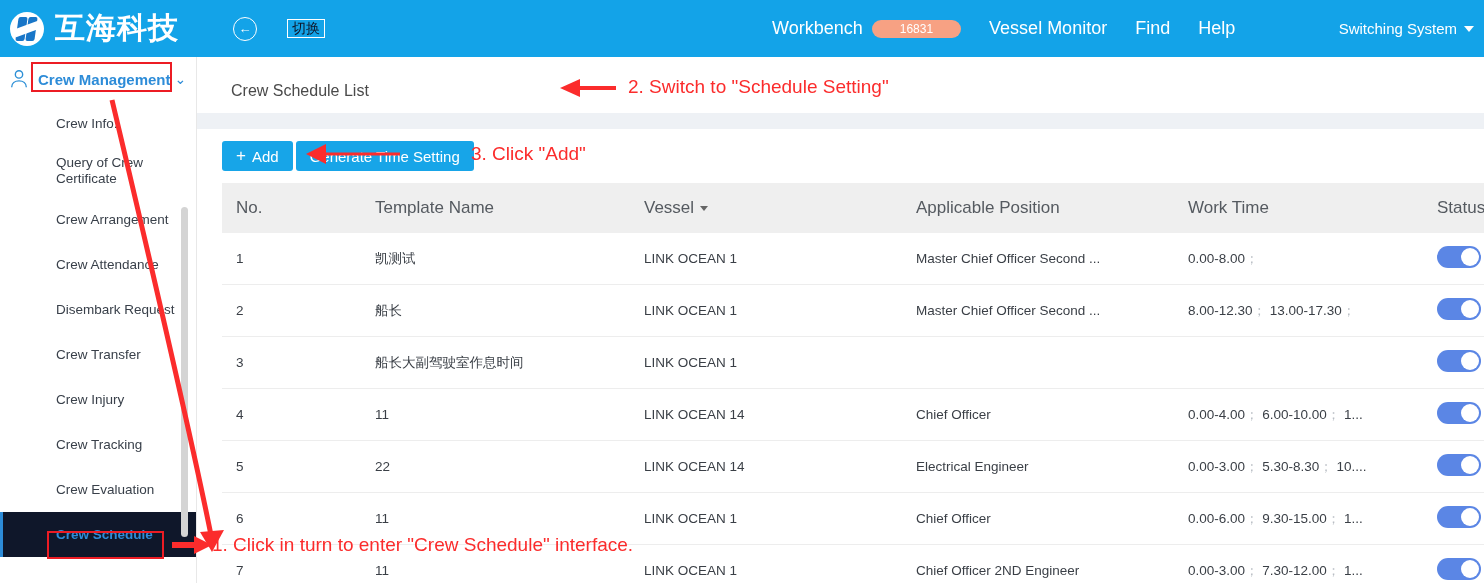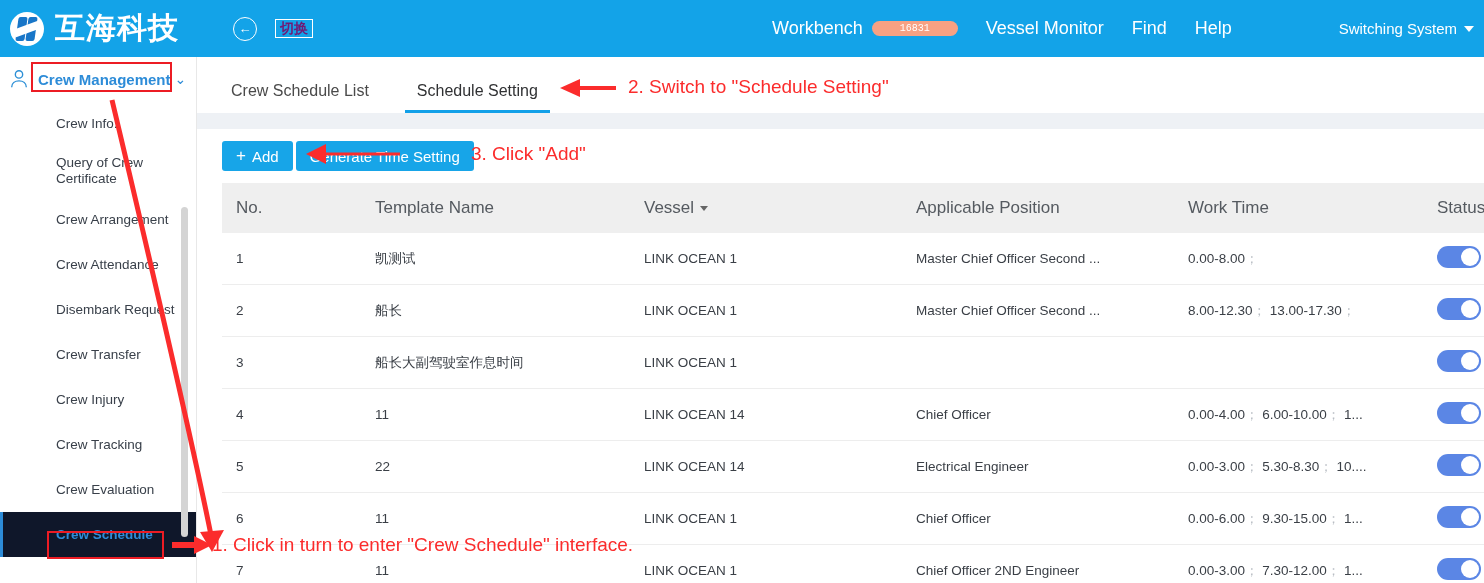--- a/index.html
+++ b/index.html
@@ -36,33 +36,33 @@
   #brand-name{
     color:#ffffff;font-size:30px;font-weight:bold;margin-left:11px;
     letter-spacing:1px;
   }
   #back-icon{
     margin-left:54px;width:22px;height:22px;border:1.6px solid #ffffff;
     border-radius:50%;display:flex;align-items:center;justify-content:center;
     color:#ffffff;font-size:13px;line-height:1;
   }
   #switch-btn{
-    margin-left:18px;color:#701a75;font-size:14px;
-    border:1px solid #ffffff;padding:1px 4px;line-height:1.1;font-weight:bold;
+    margin-left:30px;color:#0f172a;font-size:14px;
+    border:1px solid #ffffff;padding:1px 4px;line-height:1.1;
   }
   #top-nav{
     position:absolute;left:772px;top:0;height:57px;display:flex;align-items:center;
   }
   .top-nav-item{
     color:#ffffff;font-size:18px;margin-right:28px;white-space:nowrap;
     display:flex;align-items:center;
   }
   #wb-badge{
-    background:#f7a183;color:#ffffff;font-size:10px;
-    border-radius:11px;padding:2px 28px;margin-left:9px;font-family:Liberation Mono, monospace;
+    background:#f7a183;color:#ffffff;font-size:12px;
+    border-radius:11px;padding:2px 28px;margin-left:9px;
   }
   #switching-system{
     position:absolute;right:10px;top:0;height:57px;display:flex;align-items:center;
     color:#ffffff;font-size:15px;
   }
   .caret-down{
     display:inline-block;width:0;height:0;margin-left:7px;
     border-left:5px solid transparent;border-right:5px solid transparent;
     border-top:6px solid currentColor;
   }
@@ -218,21 +218,20 @@
   <div class="sb-item">Crew Tracking</div>
   <div class="sb-item">Crew Evaluation</div>
   <div class="sb-item active">Crew Schedule</div>
 
   <div id="sb-scroll"></div>
 </div>
 
 <div id="main">
   <div id="tabs">
     <div class="tab">Crew Schedule List</div>
-    <div class="tab active">Schedule Setting</div>
   </div>
   <div id="band"></div>
 
   <div id="toolbar">
     <button class="btn-blue" id="btn-add">
       <span class="plus">+</span>
       <span>Add</span>
     </button>
     <button class="btn-blue" id="btn-gen">Generate Time Setting</button>
   </div>

